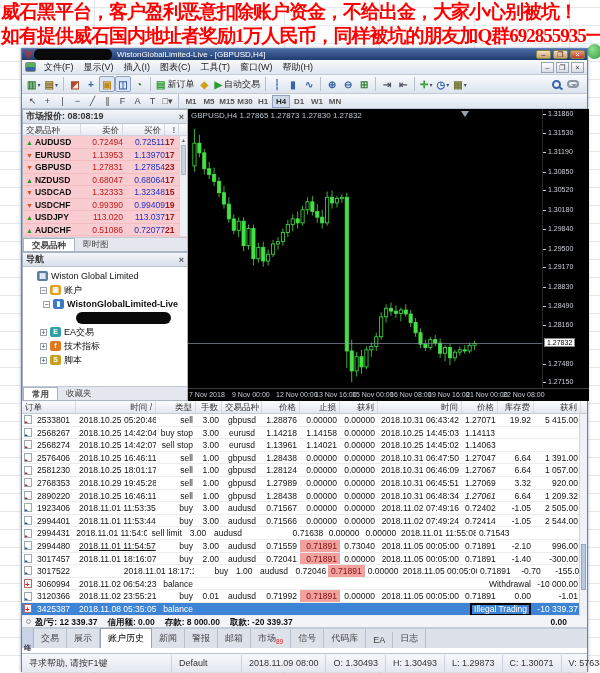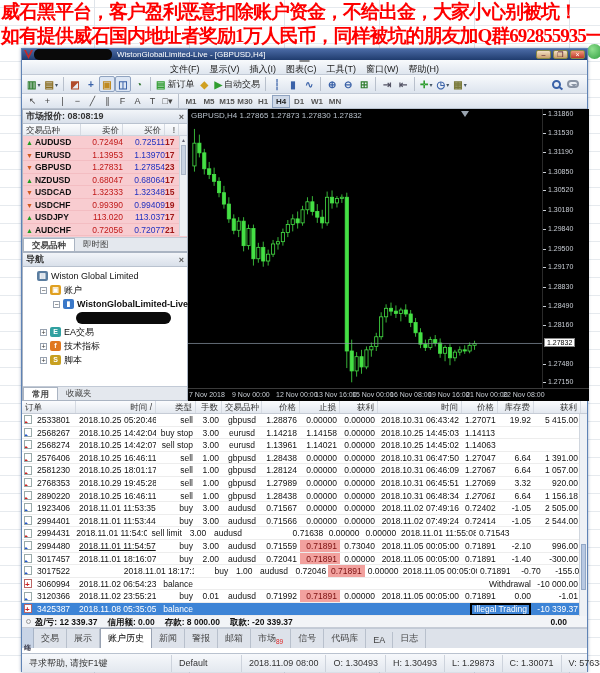--- a/index.html
+++ b/index.html
@@ -35,21 +35,21 @@
     clip-path:polygon(0 0,50% 100%,100% 0,78% 0,50% 62%,22% 0); }
   #title-redaction { left:12px; top:0px; width:78px; height:11px; background:#0a0a0a; border-radius:5px; }
   #title-text { left:95px; top:0; font-size:8px; line-height:11px; white-space:nowrap; }
   .winbtn { top:1px; width:15px; height:9px; border:1px solid #884; border-radius:2px;
     background:linear-gradient(#f4e0c8,#caa06a); font-size:7px; line-height:7px; text-align:center; color:#402; }
   .winbtn.close { background:linear-gradient(#f09a7a,#c0392b); color:#fff; }
 
   
   #menubar { left:0; top:11px; width:100%; height:15px;
     background:linear-gradient(#f8fafc,#dfe6ef); border-bottom:1px solid #c2cad6;
-    display:flex; align-items:center;flex-direction:column; }
+    display:flex; align-items:center; }
   #menu-appicon { width:11px; height:10px; margin:0 3px 0 3px;
     background:linear-gradient(#58b058 50%,#3a62a8 50%); border:1px solid #888; border-radius:2px; }
   .menu-item { font-size:9px; color:#222; padding:0 5px; line-height:15px; white-space:nowrap; }
   #mdi-btns { margin-left:auto; display:flex; gap:2px; padding-right:3px; }
   .mdibtn { width:13px; height:11px; border:1px solid #9aa4b2; background:linear-gradient(#fdfdfd,#d8dde5);
     font-size:7px; line-height:9px; text-align:center; color:#333; }
 
   
   #toolbar1 { left:0; top:26px; width:100%; height:19px;
     background:linear-gradient(#f8fafc,#dde4ee); border-bottom:1px solid #c2cad6;
@@ -358,21 +358,21 @@
           <div class="mw-spr">19</div>
         </div>
         <div class="mw-row">
           <div class="mw-sym"><span class="arr" style="color: rgb(30, 158, 30);">▲</span><span>USDJPY</span></div>
           <div class="mw-bid">113.020</div>
           <div class="mw-ask">113.037</div>
           <div class="mw-spr">17</div>
         </div>
         <div class="mw-row">
           <div class="mw-sym"><span class="arr" style="color: rgb(30, 158, 30);">▲</span><span>AUDCHF</span></div>
-          <div class="mw-bid">0.72056</div>
+          <div class="mw-bid">0.51086</div>
           <div class="mw-ask">0.72077</div>
           <div class="mw-spr">21</div>
         </div>
       </div>
     <div id="mw-sliver"></div>
     <div id="mw-scroll">
       <div class="sb-up">▲</div>
       <div class="sb-thumb"></div>
     </div>
     <div class="panel-tabs" id="mw-tabs">
@@ -390,21 +390,21 @@
         <div class="tree-row" style="padding-left: 4px;">
           <div style="width: 10px; flex: 0 0 auto;"></div>
           <div class="tree-ico" style="background: rgb(90, 125, 160);">▤</div>
           <span>Wiston Global Limited</span>
         </div>
         <div class="tree-row" style="padding-left: 17px;">
           <div class="tree-exp">−</div>
           <div class="tree-ico" style="background: rgb(224, 160, 32);">▣</div>
           <span>账户</span>
         </div>
-        <div class="tree-row" style="padding-left: 30px;">
+        <div class="tree-row" style="padding-left: 20px;">
           <div class="tree-exp">−</div>
           <div class="tree-ico" style="background: rgb(58, 120, 200);">▮</div>
           <span style="font-weight: bold;">WistonGlobalLimited-Live</span>
         </div>
         <div class="tree-row" style="padding-left: 43px;">
           <div style="width: 10px; flex: 0 0 auto;"></div>
           <div class="tree-redacted"></div>
         </div>
         <div class="tree-row" style="padding-left: 17px;">
           <div class="tree-exp">+</div>
@@ -708,21 +708,21 @@
           <div style="width: 80px; text-align: right;">2018.10.25 16:46:11</div>
           <div style="width: 40px; text-align: right;">sell</div>
           <div style="width: 26px; text-align: right;">1.00</div>
           <div style="width: 40px; text-align: center;">gbpusd</div>
           <div style="width: 38px; text-align: right;">1.28438</div>
           <div style="width: 40px; text-align: right;">0.00000</div>
           <div style="width: 38px; text-align: right;">0.00000</div>
           <div style="width: 84px; text-align: right;">2018.10.31 06:48:34</div>
           <div style="width: 36px; text-align: right; font-style: italic;">1.27061</div>
           <div style="width: 36px; text-align: right;">6.64</div>
-          <div style="width: 47px; text-align: right;">1 156.18</div>
+          <div style="width: 47px; text-align: right;">1 209.32</div>
         </div>
         <div class="t-row">
           <div class="t-ico" style="width: 12px; text-align: center;">
             <div class="doc buy"></div>
           </div>
           <div style="width: 42px; text-align: left;">1923406</div>
           <div style="width: 80px; text-align: right;">2018.11.01 11:53:35</div>
           <div style="width: 40px; text-align: right;">buy</div>
           <div style="width: 26px; text-align: right;">3.00</div>
           <div style="width: 40px; text-align: center;">audusd</div>

